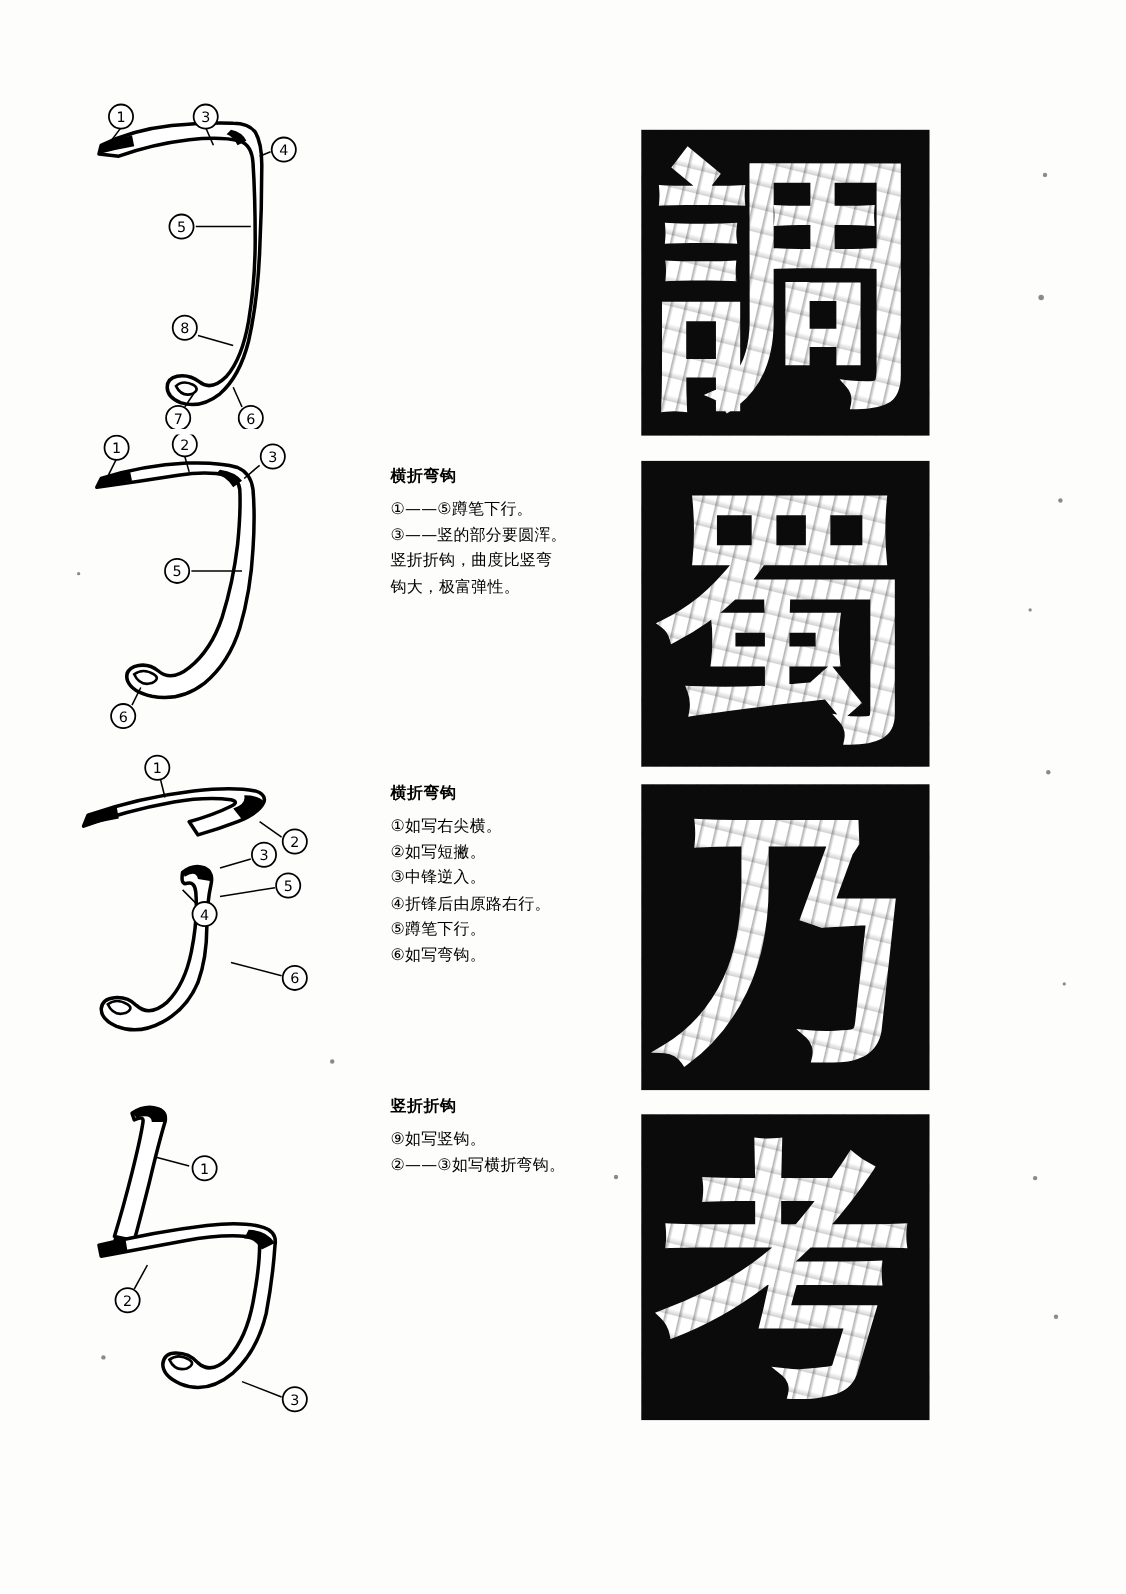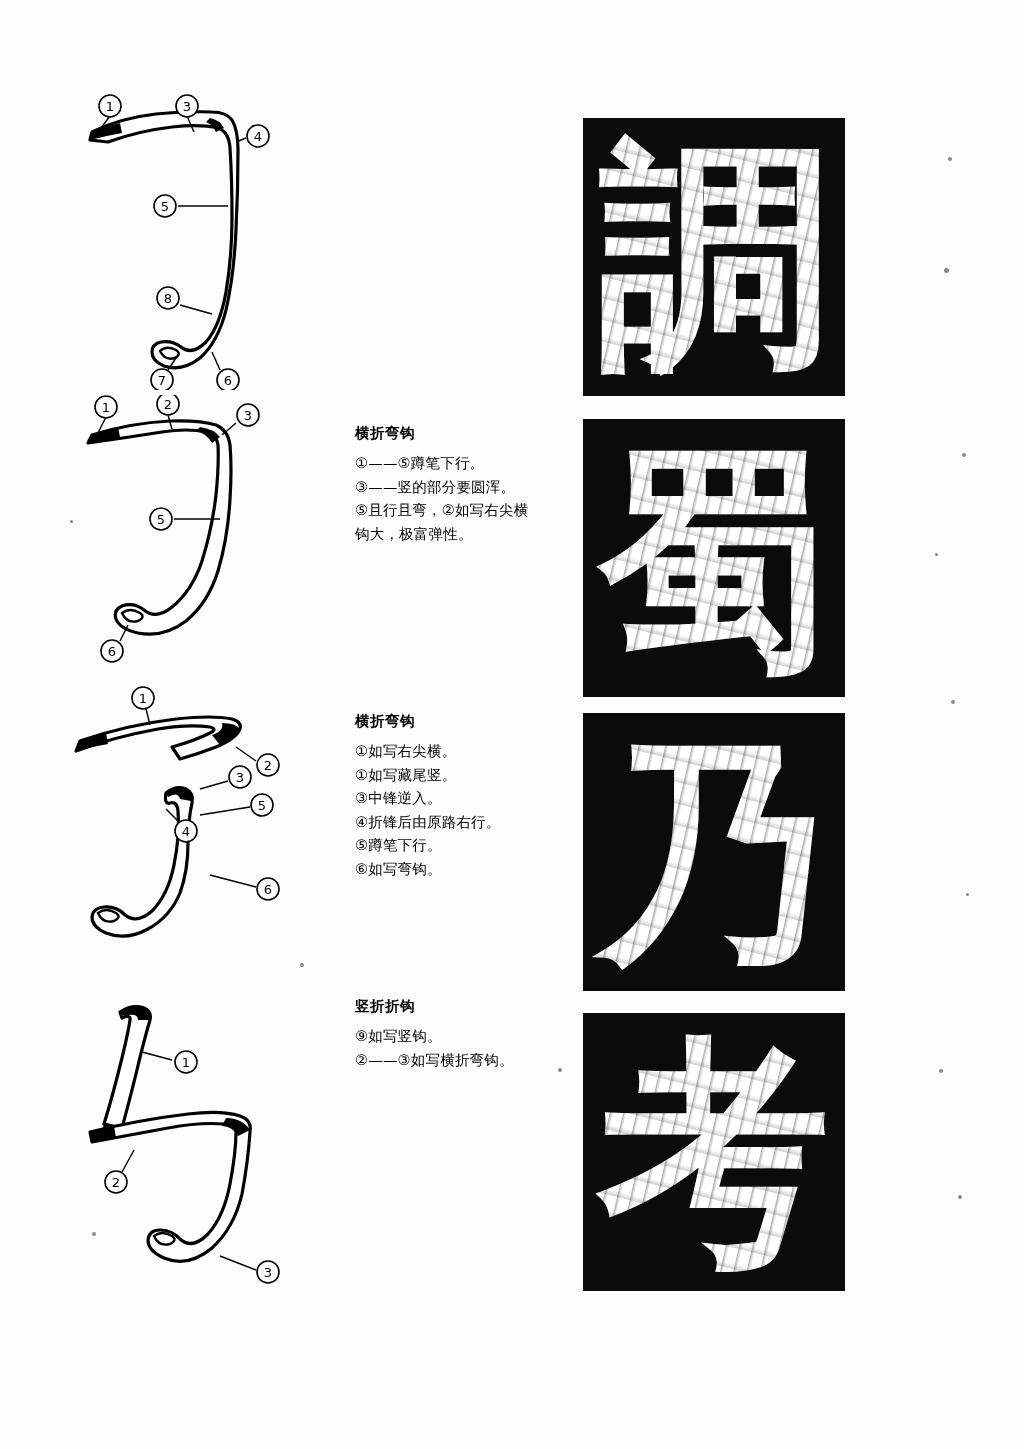--- a/index.html
+++ b/index.html
@@ -253,21 +253,21 @@
           <circle cx="52" cy="256" r="11" fill="#fff" stroke="#000" stroke-width="1.6"></circle>
           <text class="num" x="52" y="261">6</text>
         </g>
       </svg>
     </div>
 
     <div class="textcol" style="top:30px;">
       <p class="stroke-title">横折弯钩</p>
       <p class="stroke-line">①——⑤蹲笔下行。</p>
       <p class="stroke-line">③——竖的部分要圆浑。</p>
-      <p class="stroke-line">⑤且行且弯，②如写右尖横</p>
+      <p class="stroke-line">竖折折钩，曲度比竖弯</p>
       <p class="stroke-line">钩大，极富弹性。</p>
     </div>
   </div>
 
   <div class="row row-3">
 
     <div class="diagram">
       <svg width="300" height="300" viewBox="0 0 300 300">
 
         <path d="M16 66 L20 56 Q66 40 116 34 Q152 30 172 34 Q182 37 180 44
@@ -313,21 +313,21 @@
         <g>
           <circle cx="208" cy="204" r="11" fill="#fff" stroke="#000" stroke-width="1.6"></circle>
           <text class="num" x="208" y="209">6</text>
         </g>
       </svg>
     </div>
 
     <div class="textcol" style="top:28px;">
       <p class="stroke-title">横折弯钩</p>
       <p class="stroke-line">①如写右尖横。</p>
-      <p class="stroke-line">①如写藏尾竖。</p>
+      <p class="stroke-line">②如写短撇。</p>
       <p class="stroke-line">③中锋逆入。</p>
       <p class="stroke-line">④折锋后由原路右行。</p>
       <p class="stroke-line">⑤蹲笔下行。</p>
       <p class="stroke-line">⑥如写弯钩。</p>
     </div>
   </div>
 
   <div class="row row-4">
 
     <div class="diagram">

